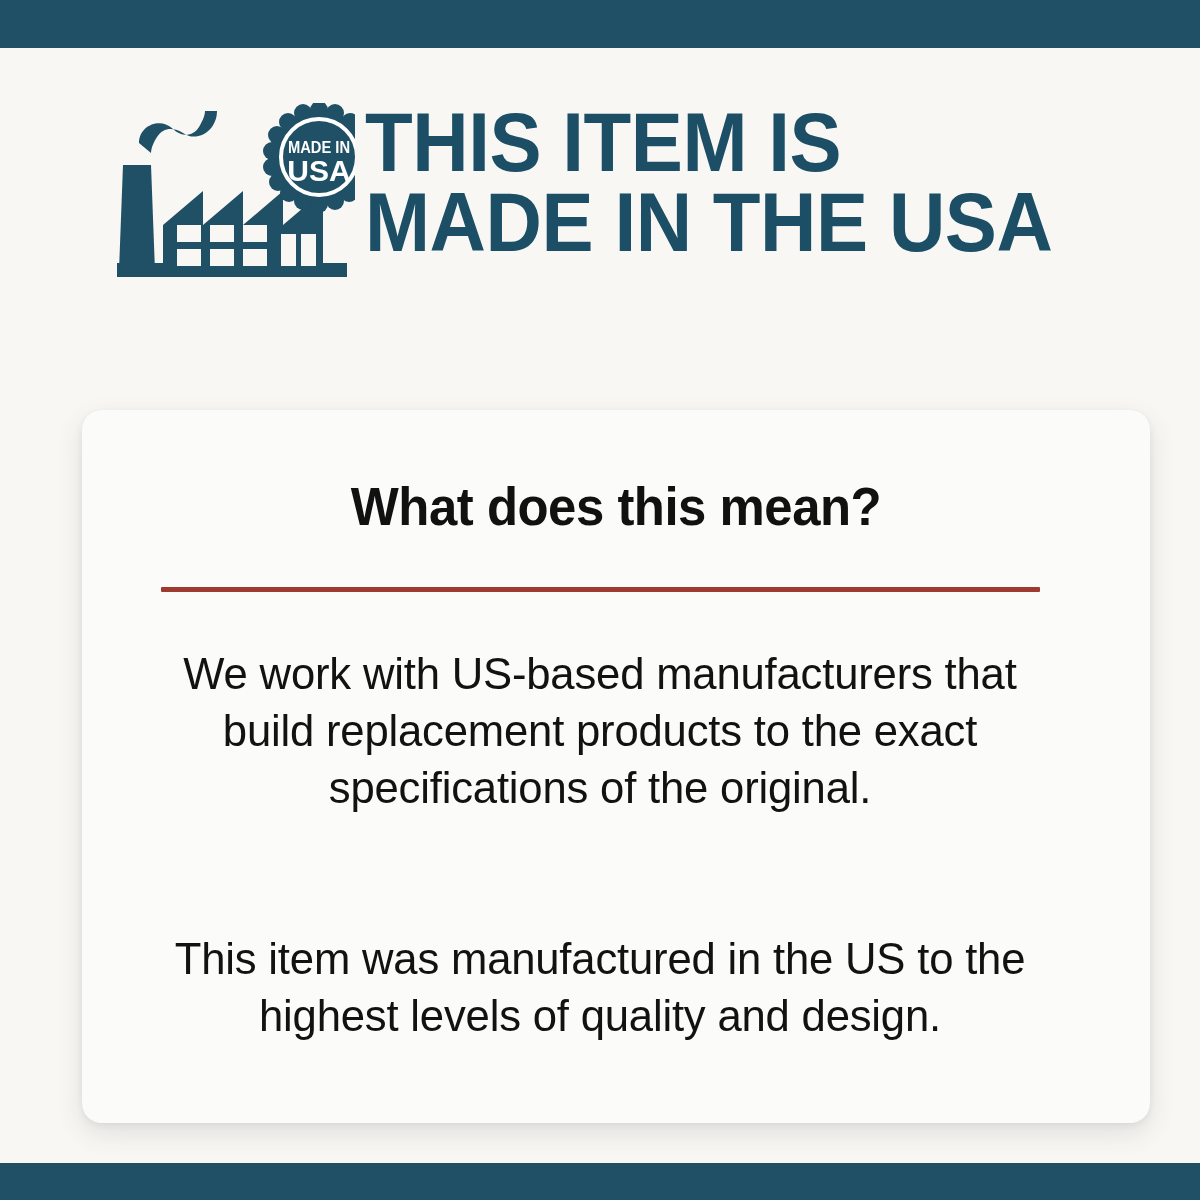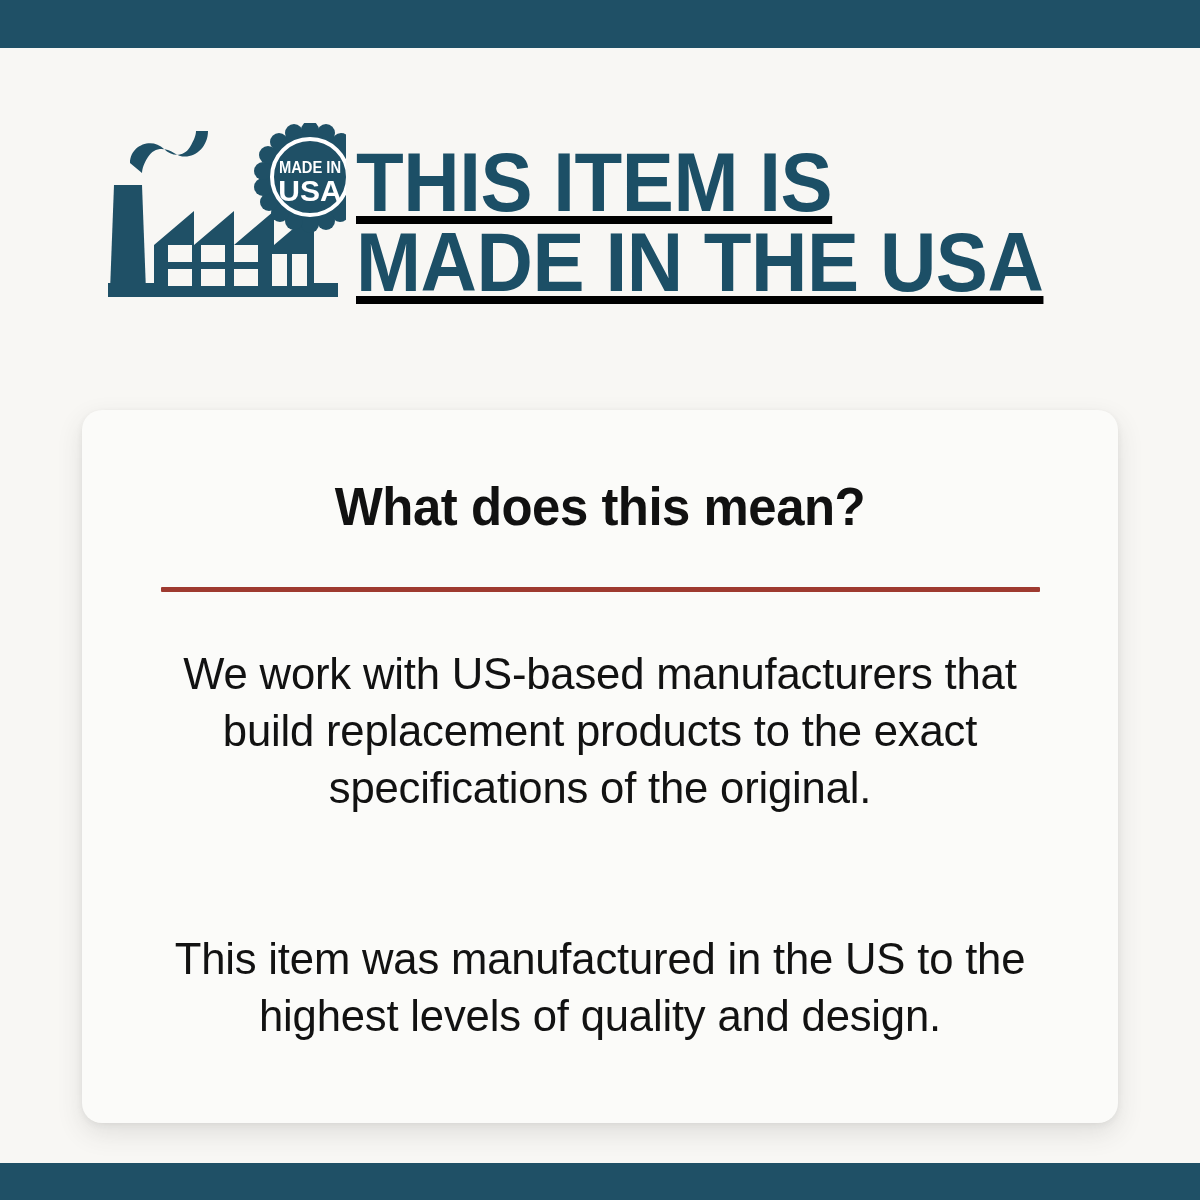--- a/index.html
+++ b/index.html
@@ -32,26 +32,25 @@
     left: 0;
     width: 1200px;
     height: 1115px;
     background: #f8f7f4;
   }
 
   
   .header {
     position: absolute;
     top: 55px;
-    left: 108px;
+    left: 117px;
     width: 1050px;
     height: 200px;
     display: flex;
-    align-items: flex-end;
-    text-decoration: underline;
+    align-items: flex-start;
   }
   .logo-wrap {
     position: relative;
     width: 238px;
     height: 180px;
     flex: 0 0 238px;
   }
   .logo-svg { display: block; }
 
   .headline {
@@ -71,20 +70,21 @@
   .card {
     position: absolute;
     top: 362px;
     left: 82px;
     width: 1036px;
     height: 713px;
     background: #fbfbf9;
     border-radius: 20px;
     box-shadow: 0 10px 26px rgba(60,60,60,0.13),
                 0 2px 6px rgba(60,60,60,0.07);
+    padding-left: 32px;
   }
 
   .card-title {
     position: absolute;
     top: 66px;
     left: 0;
     width: 100%;
     text-align: center;
     color: #111111;
     font-size: 53px;

